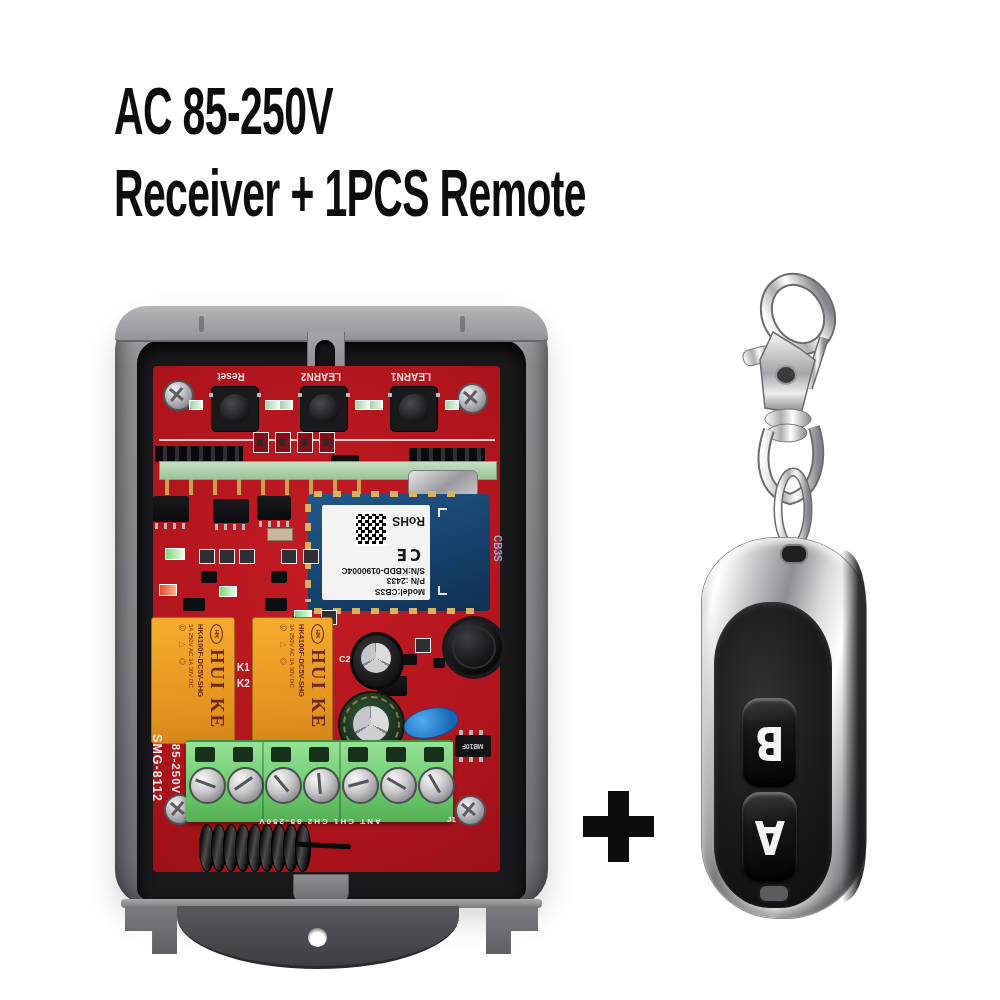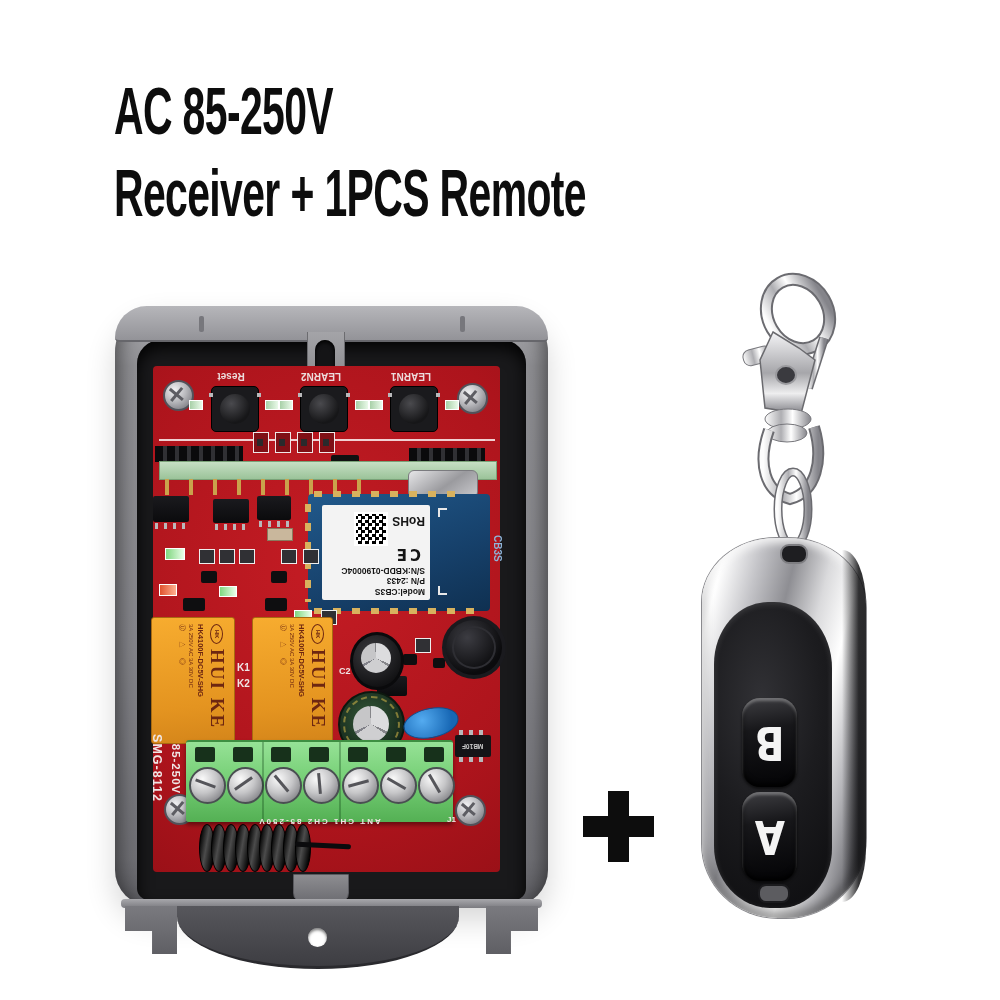--- a/index.html
+++ b/index.html
@@ -269,21 +269,21 @@
             <span class="r-logo">HK</span>
             <span class="r-brand">HUI KE</span>
           </div>
           <div class="r-model">HK4100F-DC5V-SHG</div>
           <div class="r-specs">3A 250V AC  3A 30V DC</div>
           <div class="r-certs">Ⓤ △ ◎</div>
         </div>
       </div>
       <div class="abs pcb-tag" style="left:84px;top:296px;">K1</div>
       <div class="abs pcb-tag" style="left:84px;top:312px;">K2</div>
-      <div class="abs pcb-tag" style="left:186px;top:300px;font-size:9px;text-align:right;">C2</div>
+      <div class="abs pcb-tag" style="left:186px;top:288px;font-size:9px;text-align:right;">C2</div>
 
       <div class="abs capblk">
         <div class="captop" style="left:8px;top:8px;width:30px;height:30px;"></div>
       </div>
       <div class="abs capgrn">
         <div class="captop" style="left:13px;top:13px;width:36px;height:36px;"></div>
       </div>
       <div class="abs capblu"></div>
       <div class="abs cylblk"></div>
       <div class="abs mb10f">

